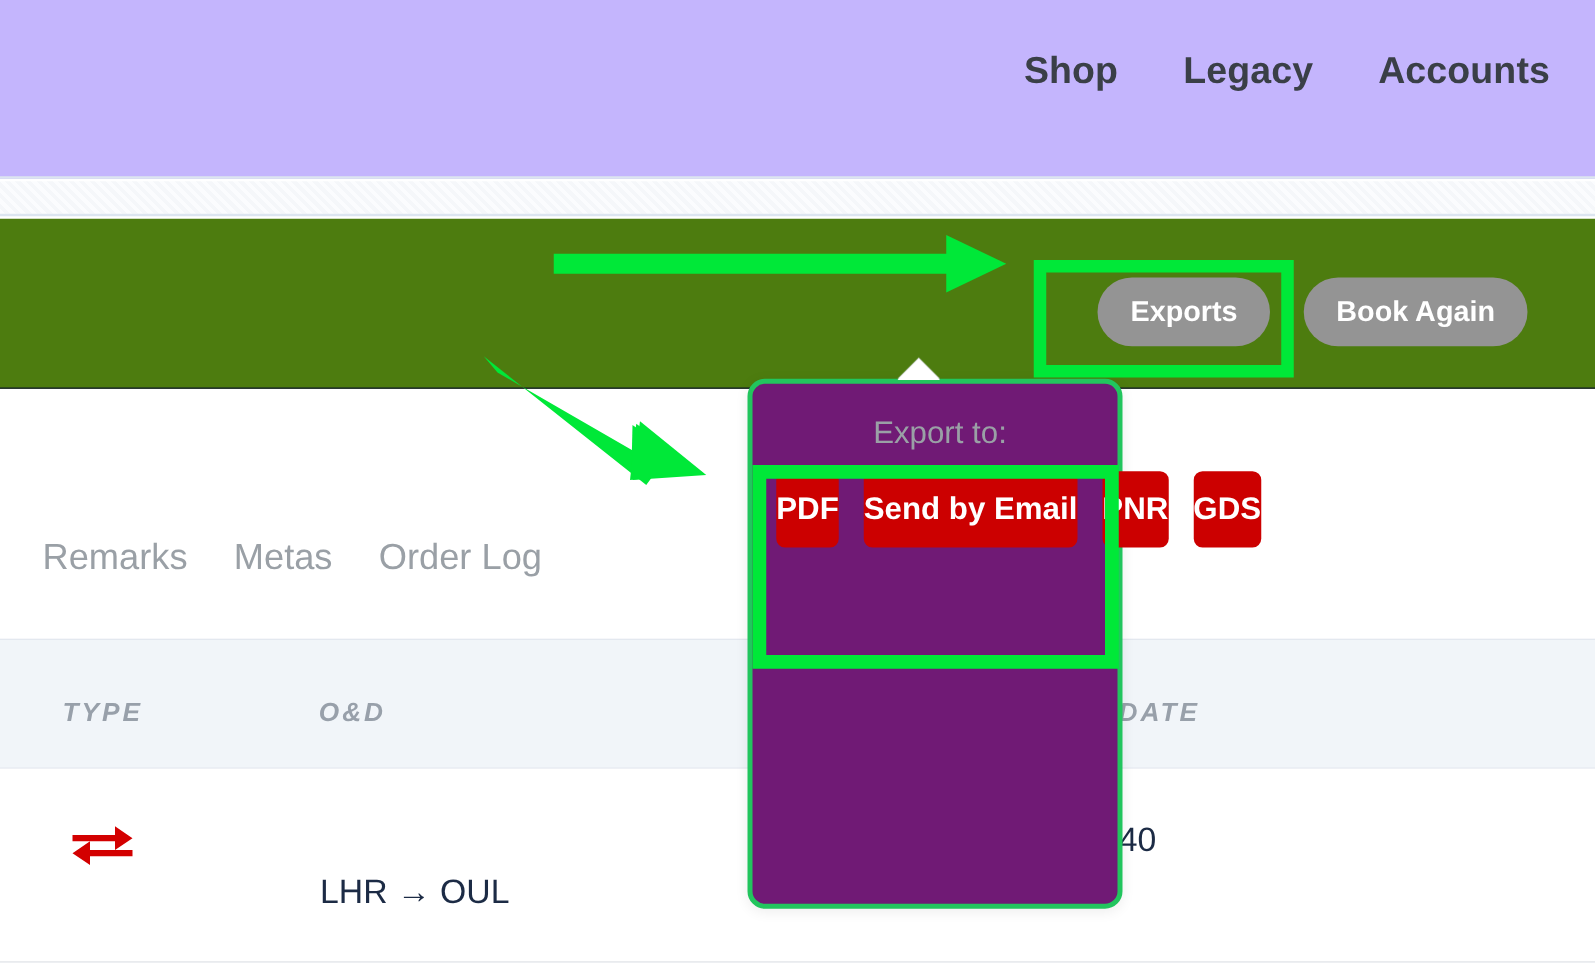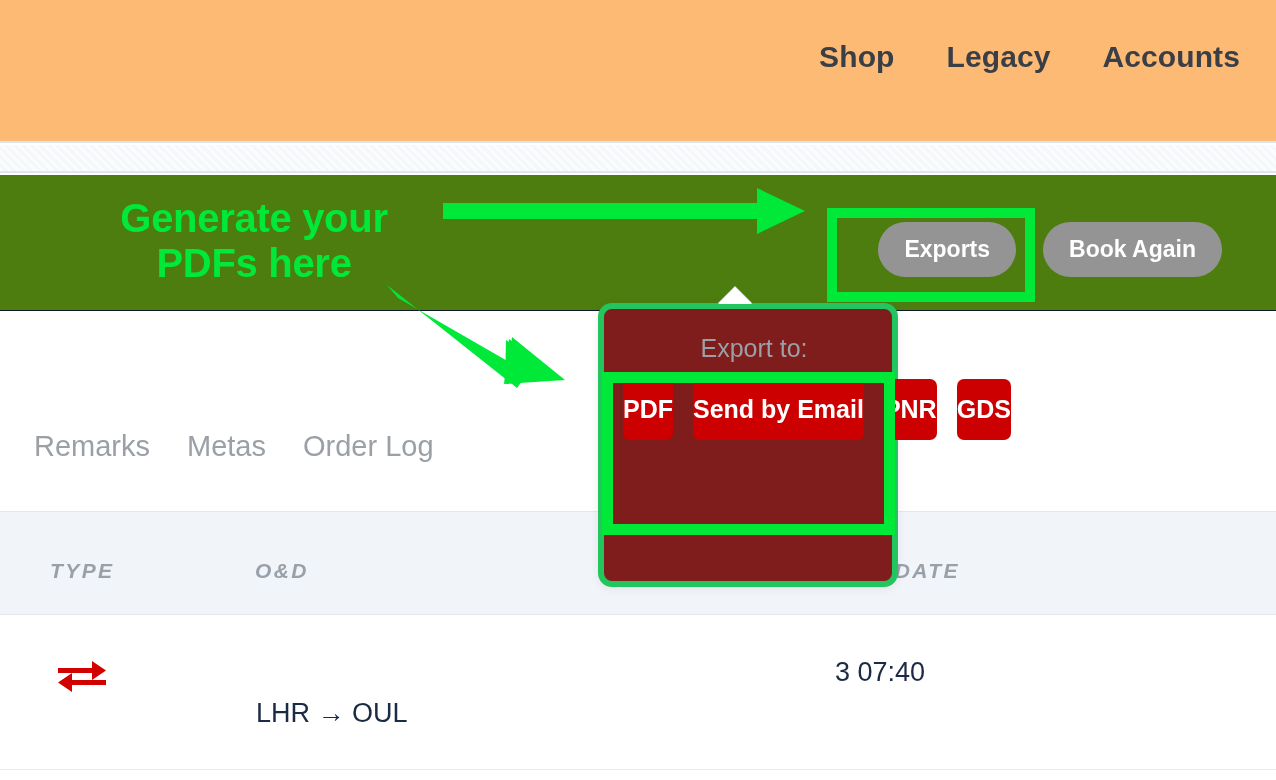--- a/index.html
+++ b/index.html
@@ -18,21 +18,21 @@
     height: 780px;
     background: #ffffff;
   }
 
   
   .topbar {
     position: absolute;
     left: 0; top: 0;
     width: 1276px;
     height: 143px;
-    background: #fdba74;
+    background: #c4b5fd;
     border-bottom: 2px solid #dce5f0;
   }
   .topnav {
     position: absolute;
     right: 36px;
     top: 40px;
     display: flex;
     align-items: center;
     gap: 52px;
   }
@@ -207,23 +207,23 @@
     color: #1c2b45;
     white-space: nowrap;
   }
 
   
   .popup {
     position: absolute;
     left: 598px;
     top: 303px;
     width: 300px;
-    height: 284px;
-    background: #7f1d1d;
-    border: 6px solid #22c55e;
+    height: 424px;
+    background: #701a75;
+    border: 4px solid #22c55e;
     border-radius: 14px;
     box-shadow: 0 2px 10px rgba(0,0,0,0.07);
     z-index: 30;
   }
   .popup-caret {
     position: absolute;
     left: 718px;
     top: 287px;
     width: 0; height: 0;
     border-left: 17px solid transparent;
@@ -342,24 +342,20 @@
   <div class="popup">
     <div class="popup-title">Export to:</div>
     <div class="popup-list">
       <button class="red-btn">PDF</button>
       <button class="red-btn">Send by Email</button>
       <button class="red-btn">PNR</button>
       <button class="red-btn">GDS</button>
     </div>
   </div>
 
-  <div class="annot-text">
-    <div>Generate your</div>
-    <div>PDFs here</div>
-  </div>
 
   <svg class="arrow-layer" viewBox="0 0 1276 780" aria-hidden="true">
 
     <g>
       <rect x="443" y="203" width="330" height="16" fill="#00e838"></rect>
       <polygon points="757,188 805,211 757,234" fill="#00e838"></polygon>
     </g>
 
     <g>
       <polygon points="387,285 398,298 528,373 517,388" fill="#00e838"></polygon>

